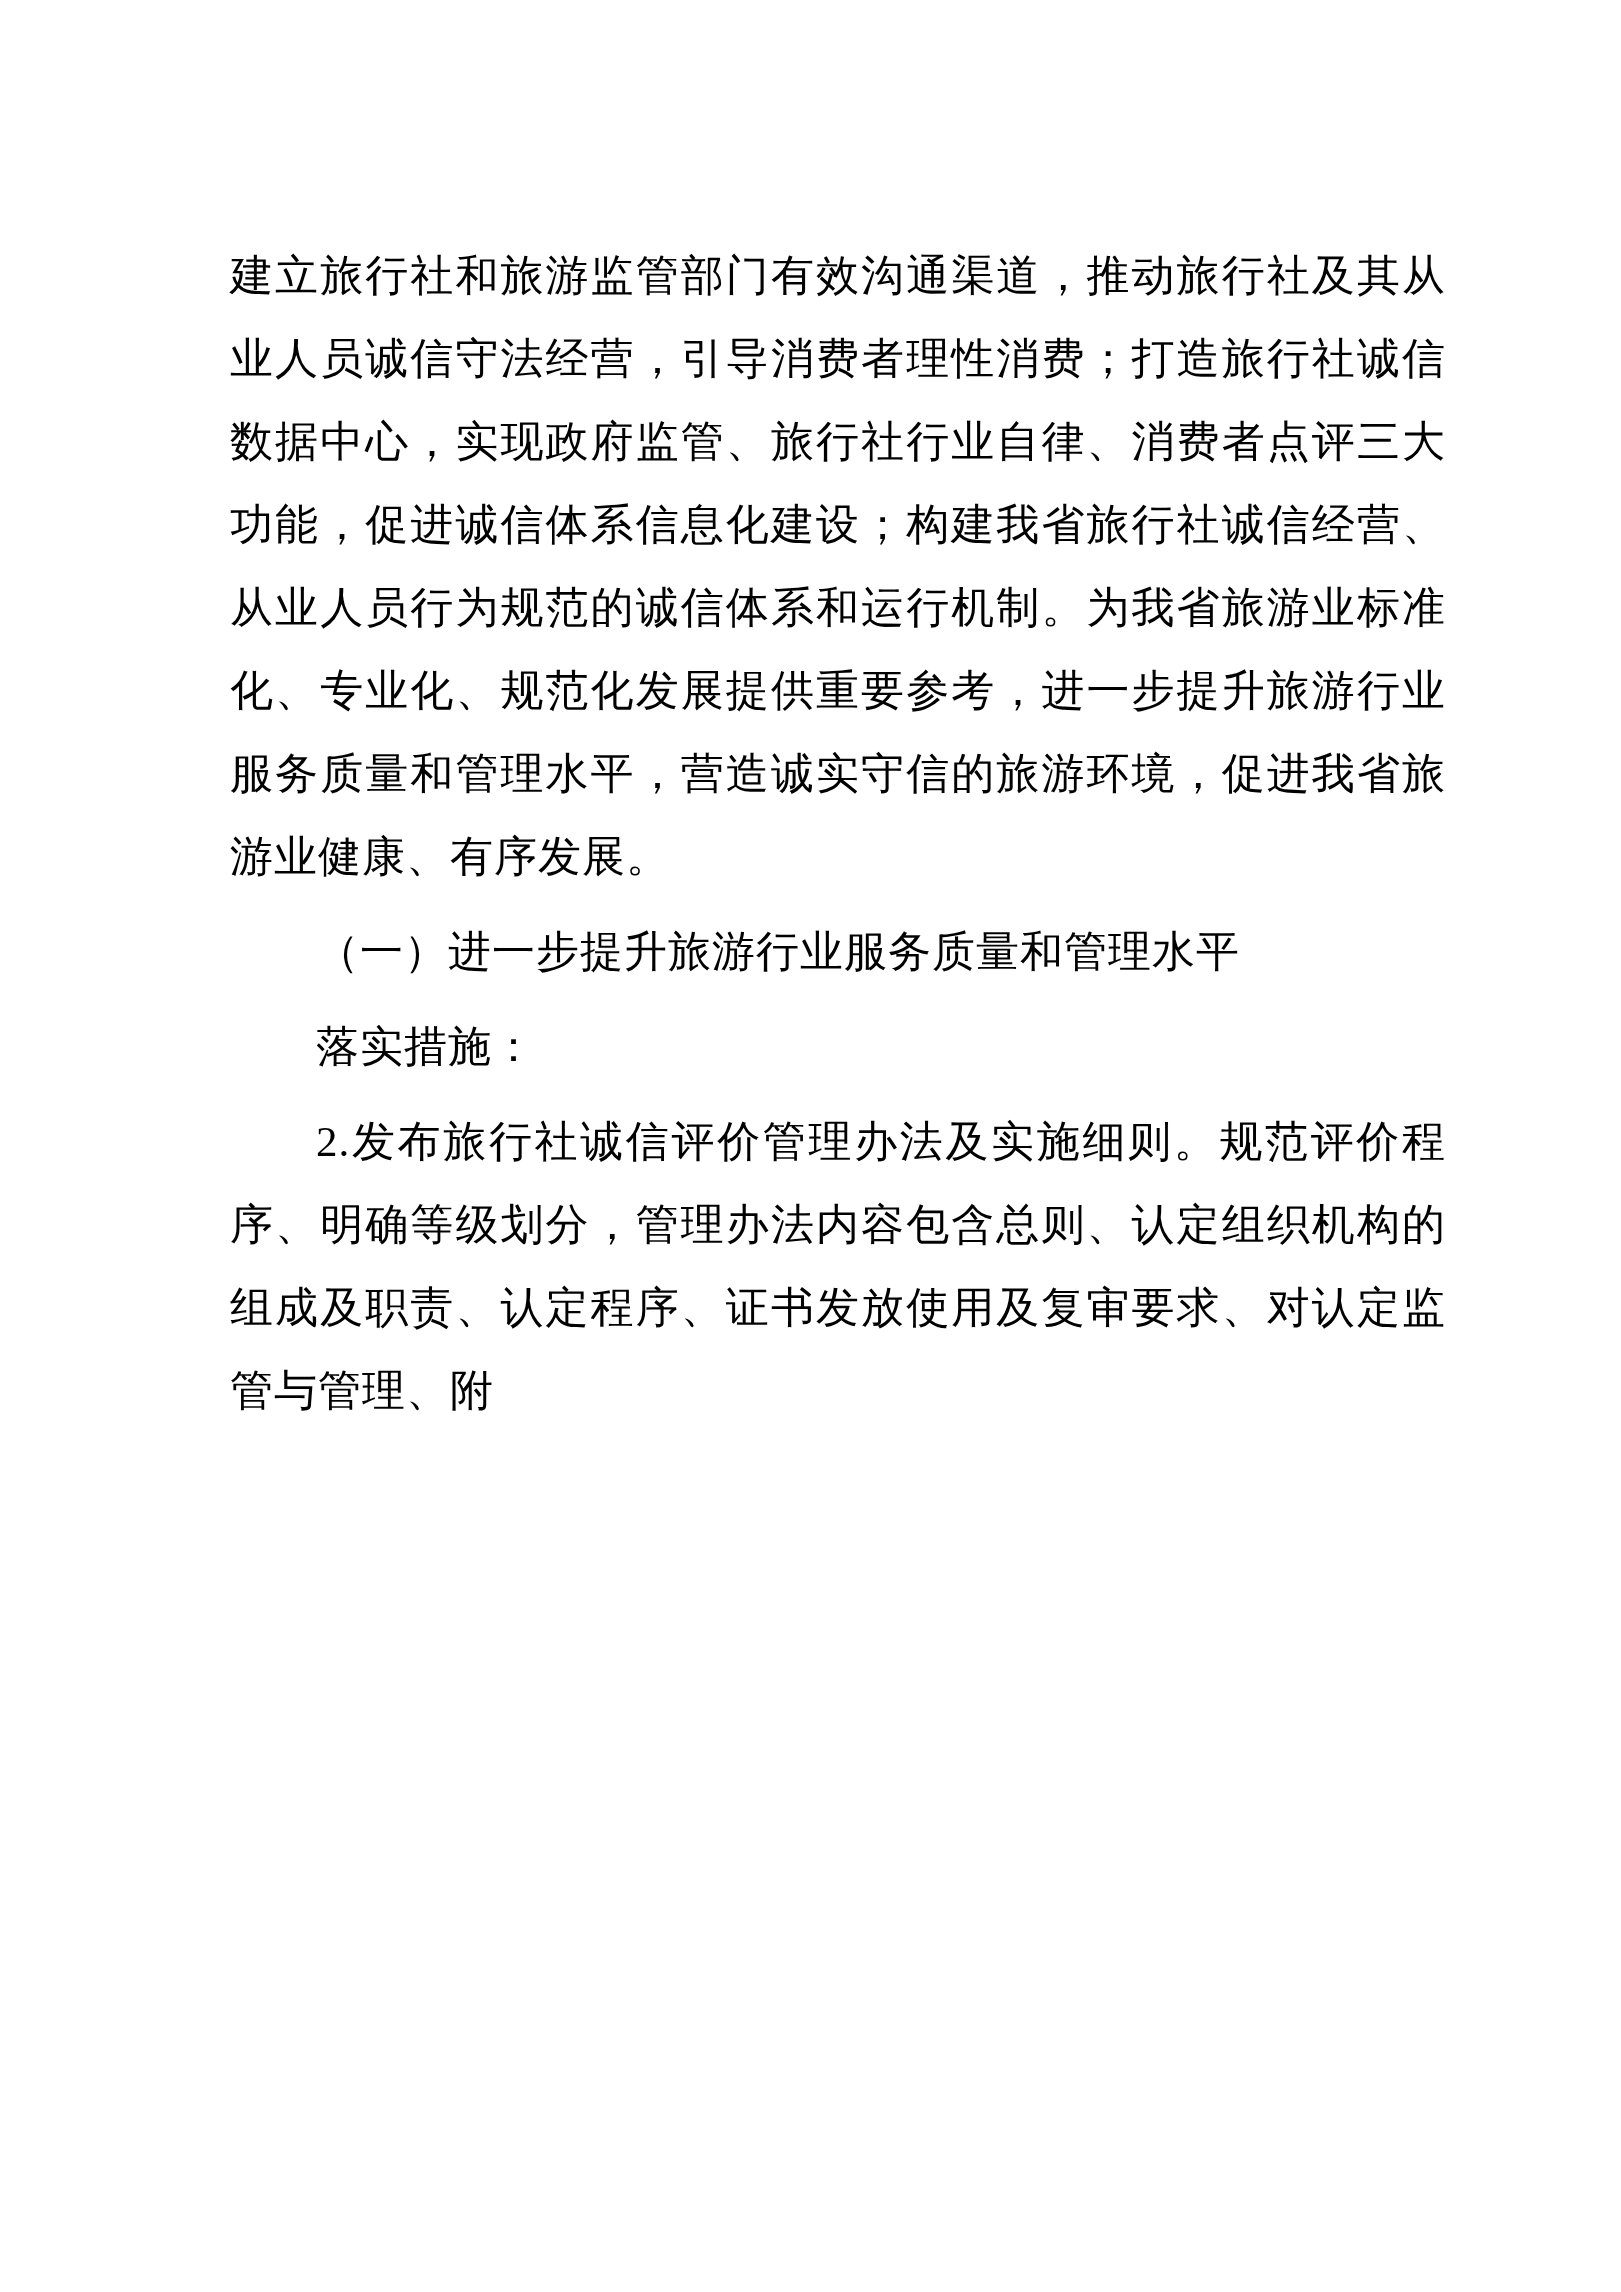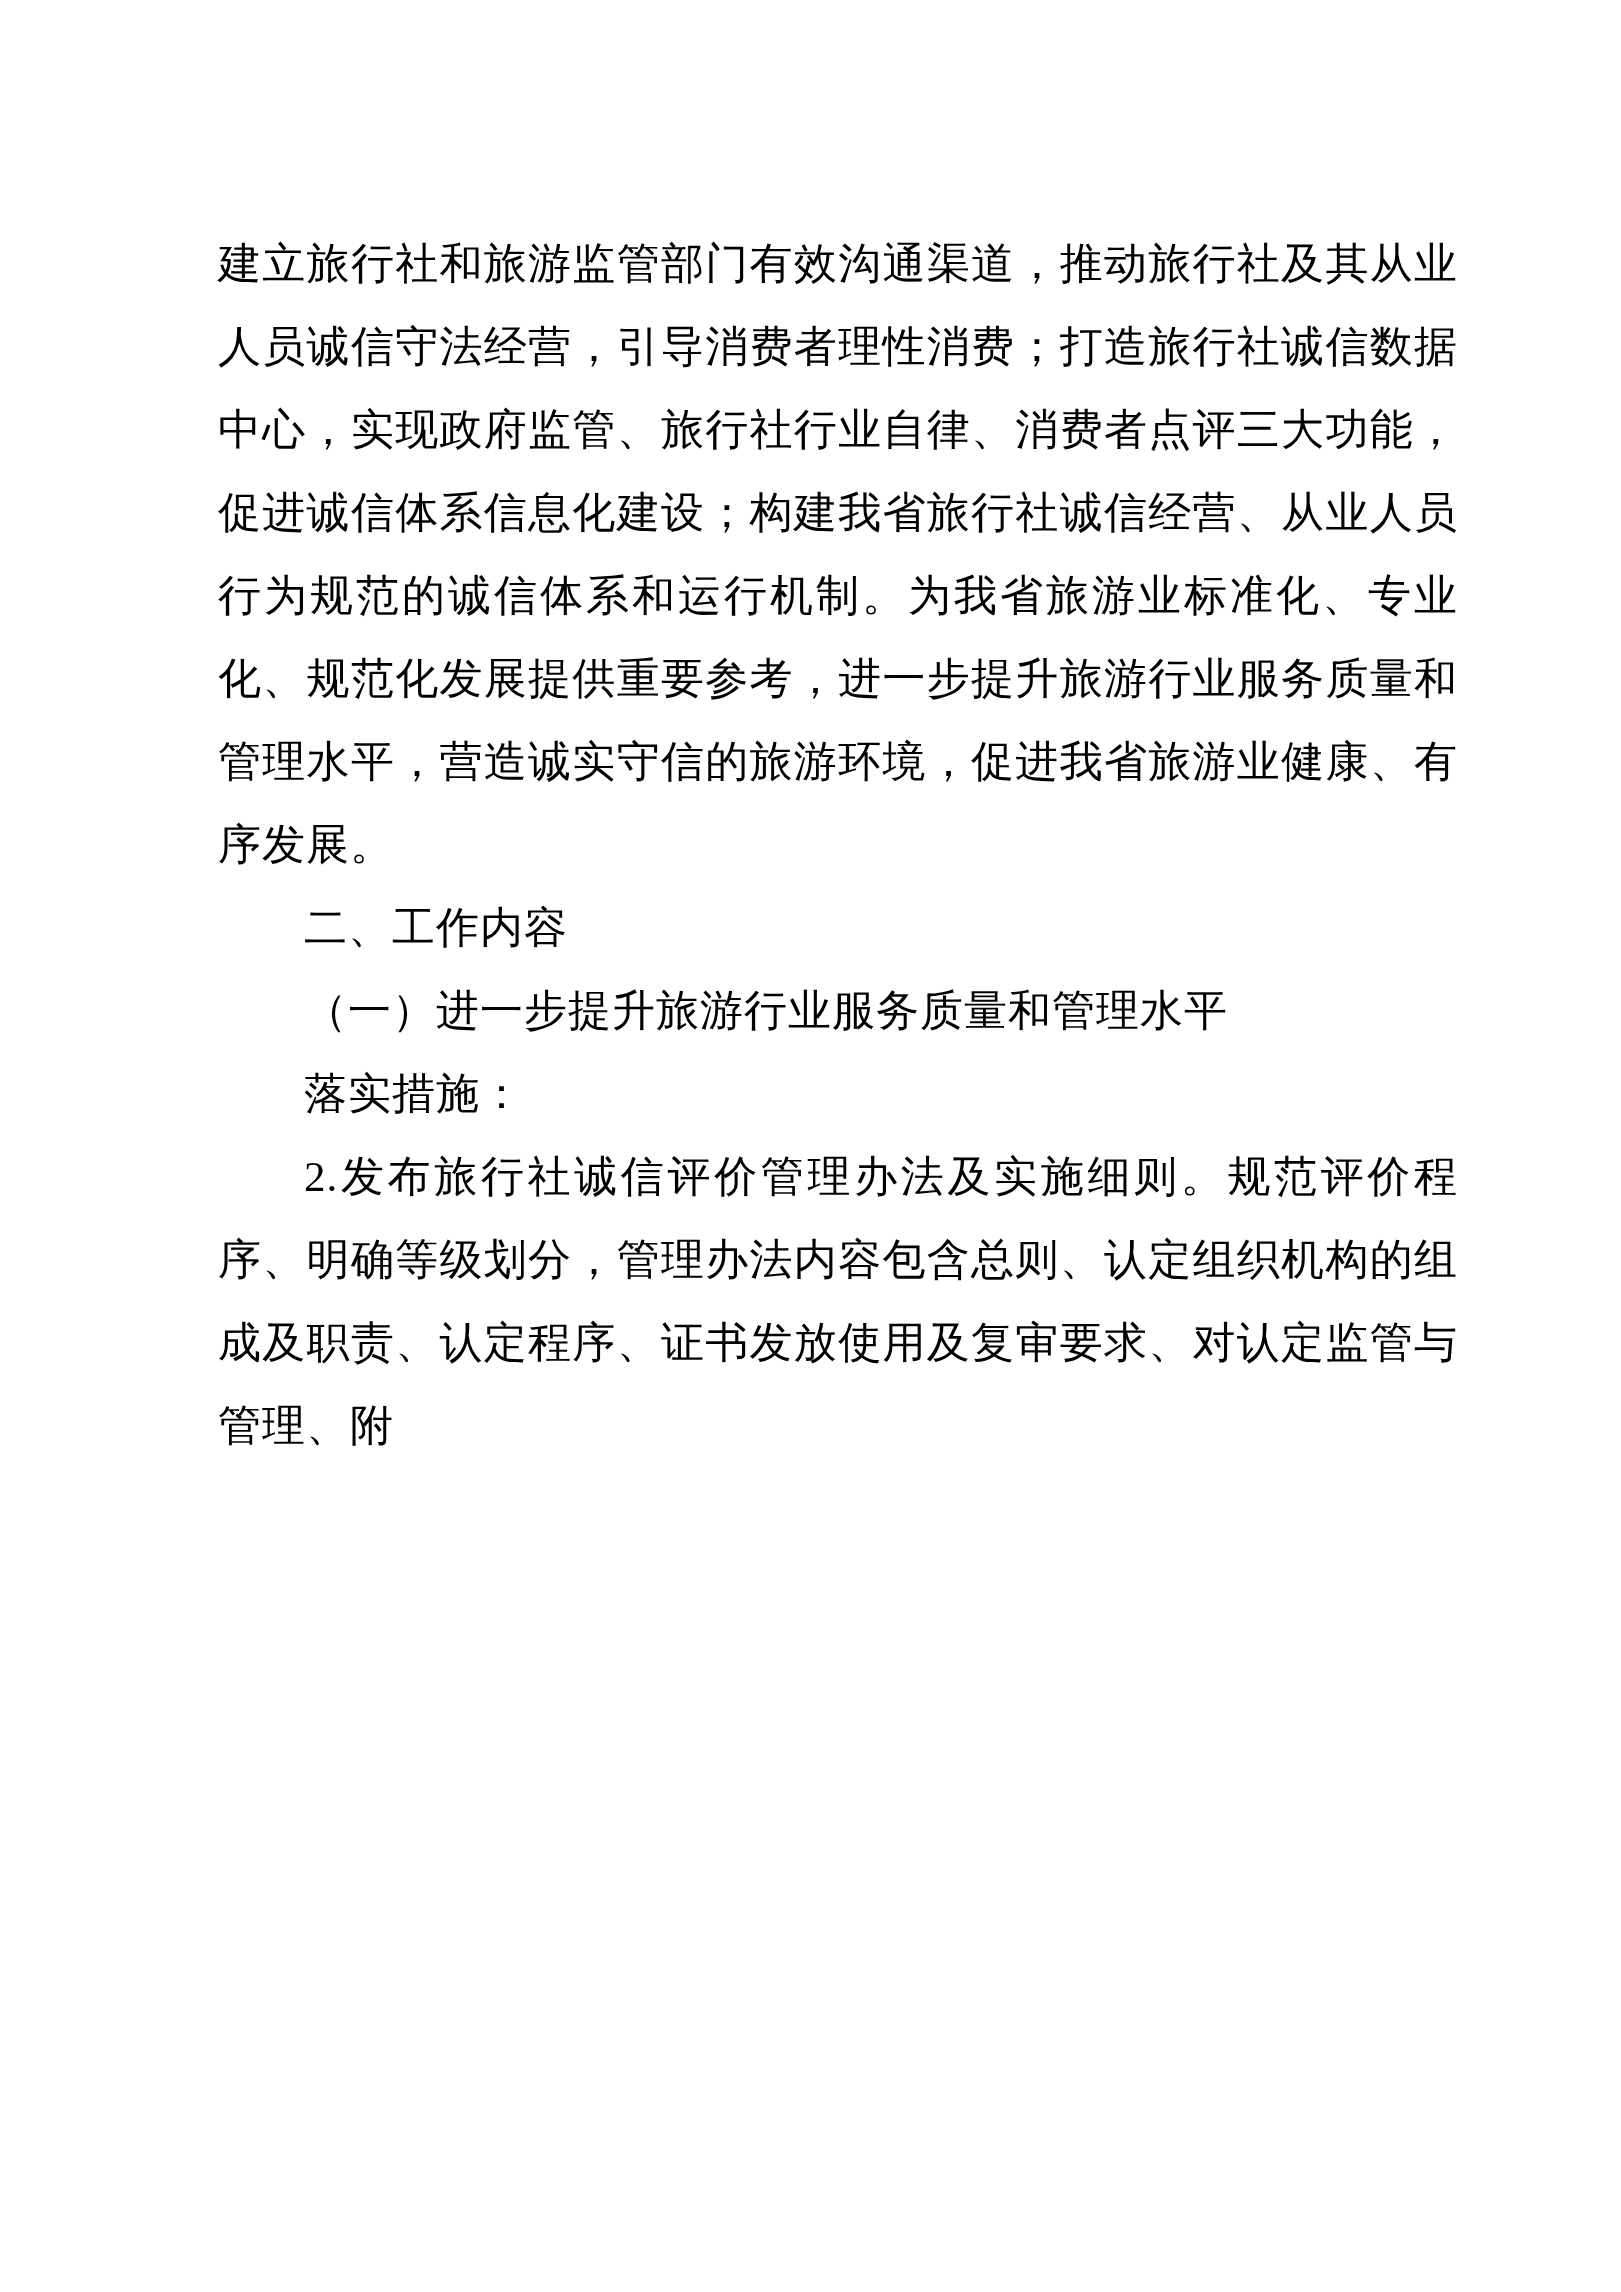--- a/index.html
+++ b/index.html
@@ -17,21 +17,21 @@
     font-family: "Liberation Serif", "DejaVu Serif", serif;
     color: #000000;
   }
   .text-block {
     position: absolute;
     left: 218px;
     top: 222px;
     width: 1240px;
   }
   .text-block p {
-    margin: 0;
+    margin: 12px;
     padding: 0;
     font-size: 43px;
     line-height: 83px;
     letter-spacing: 1px;
     text-align: justify;
     font-weight: normal;
   }
   .indent {
     text-indent: 2em;
   }
@@ -42,19 +42,18 @@
   .h2 {
     font-weight: 700;
   }
 </style>
 </head>
 <body>
 
 <div class="page">
   <div class="text-block">
     <p>建立旅行社和旅游监管部门有效沟通渠道，推动旅行社及其从业人员诚信守法经营，引导消费者理性消费；打造旅行社诚信数据中心，实现政府监管、旅行社行业自律、消费者点评三大功能，促进诚信体系信息化建设；构建我省旅行社诚信经营、从业人员行为规范的诚信体系和运行机制。为我省旅游业标准化、专业化、规范化发展提供重要参考，进一步提升旅游行业服务质量和管理水平，营造诚实守信的旅游环境，促进我省旅游业健康、有序发展。</p>
-    <p class="h1 indent">二、工作内容</p>
     <p class="h2 indent">（一）进一步提升旅游行业服务质量和管理水平</p>
     <p class="indent">落实措施：</p>
     <p class="indent">2.发布旅行社诚信评价管理办法及实施细则。规范评价程序、明确等级划分，管理办法内容包含总则、认定组织机构的组成及职责、认定程序、证书发放使用及复审要求、对认定监管与管理、附</p>
   </div>
 </div>
 
 
 </body></html>

